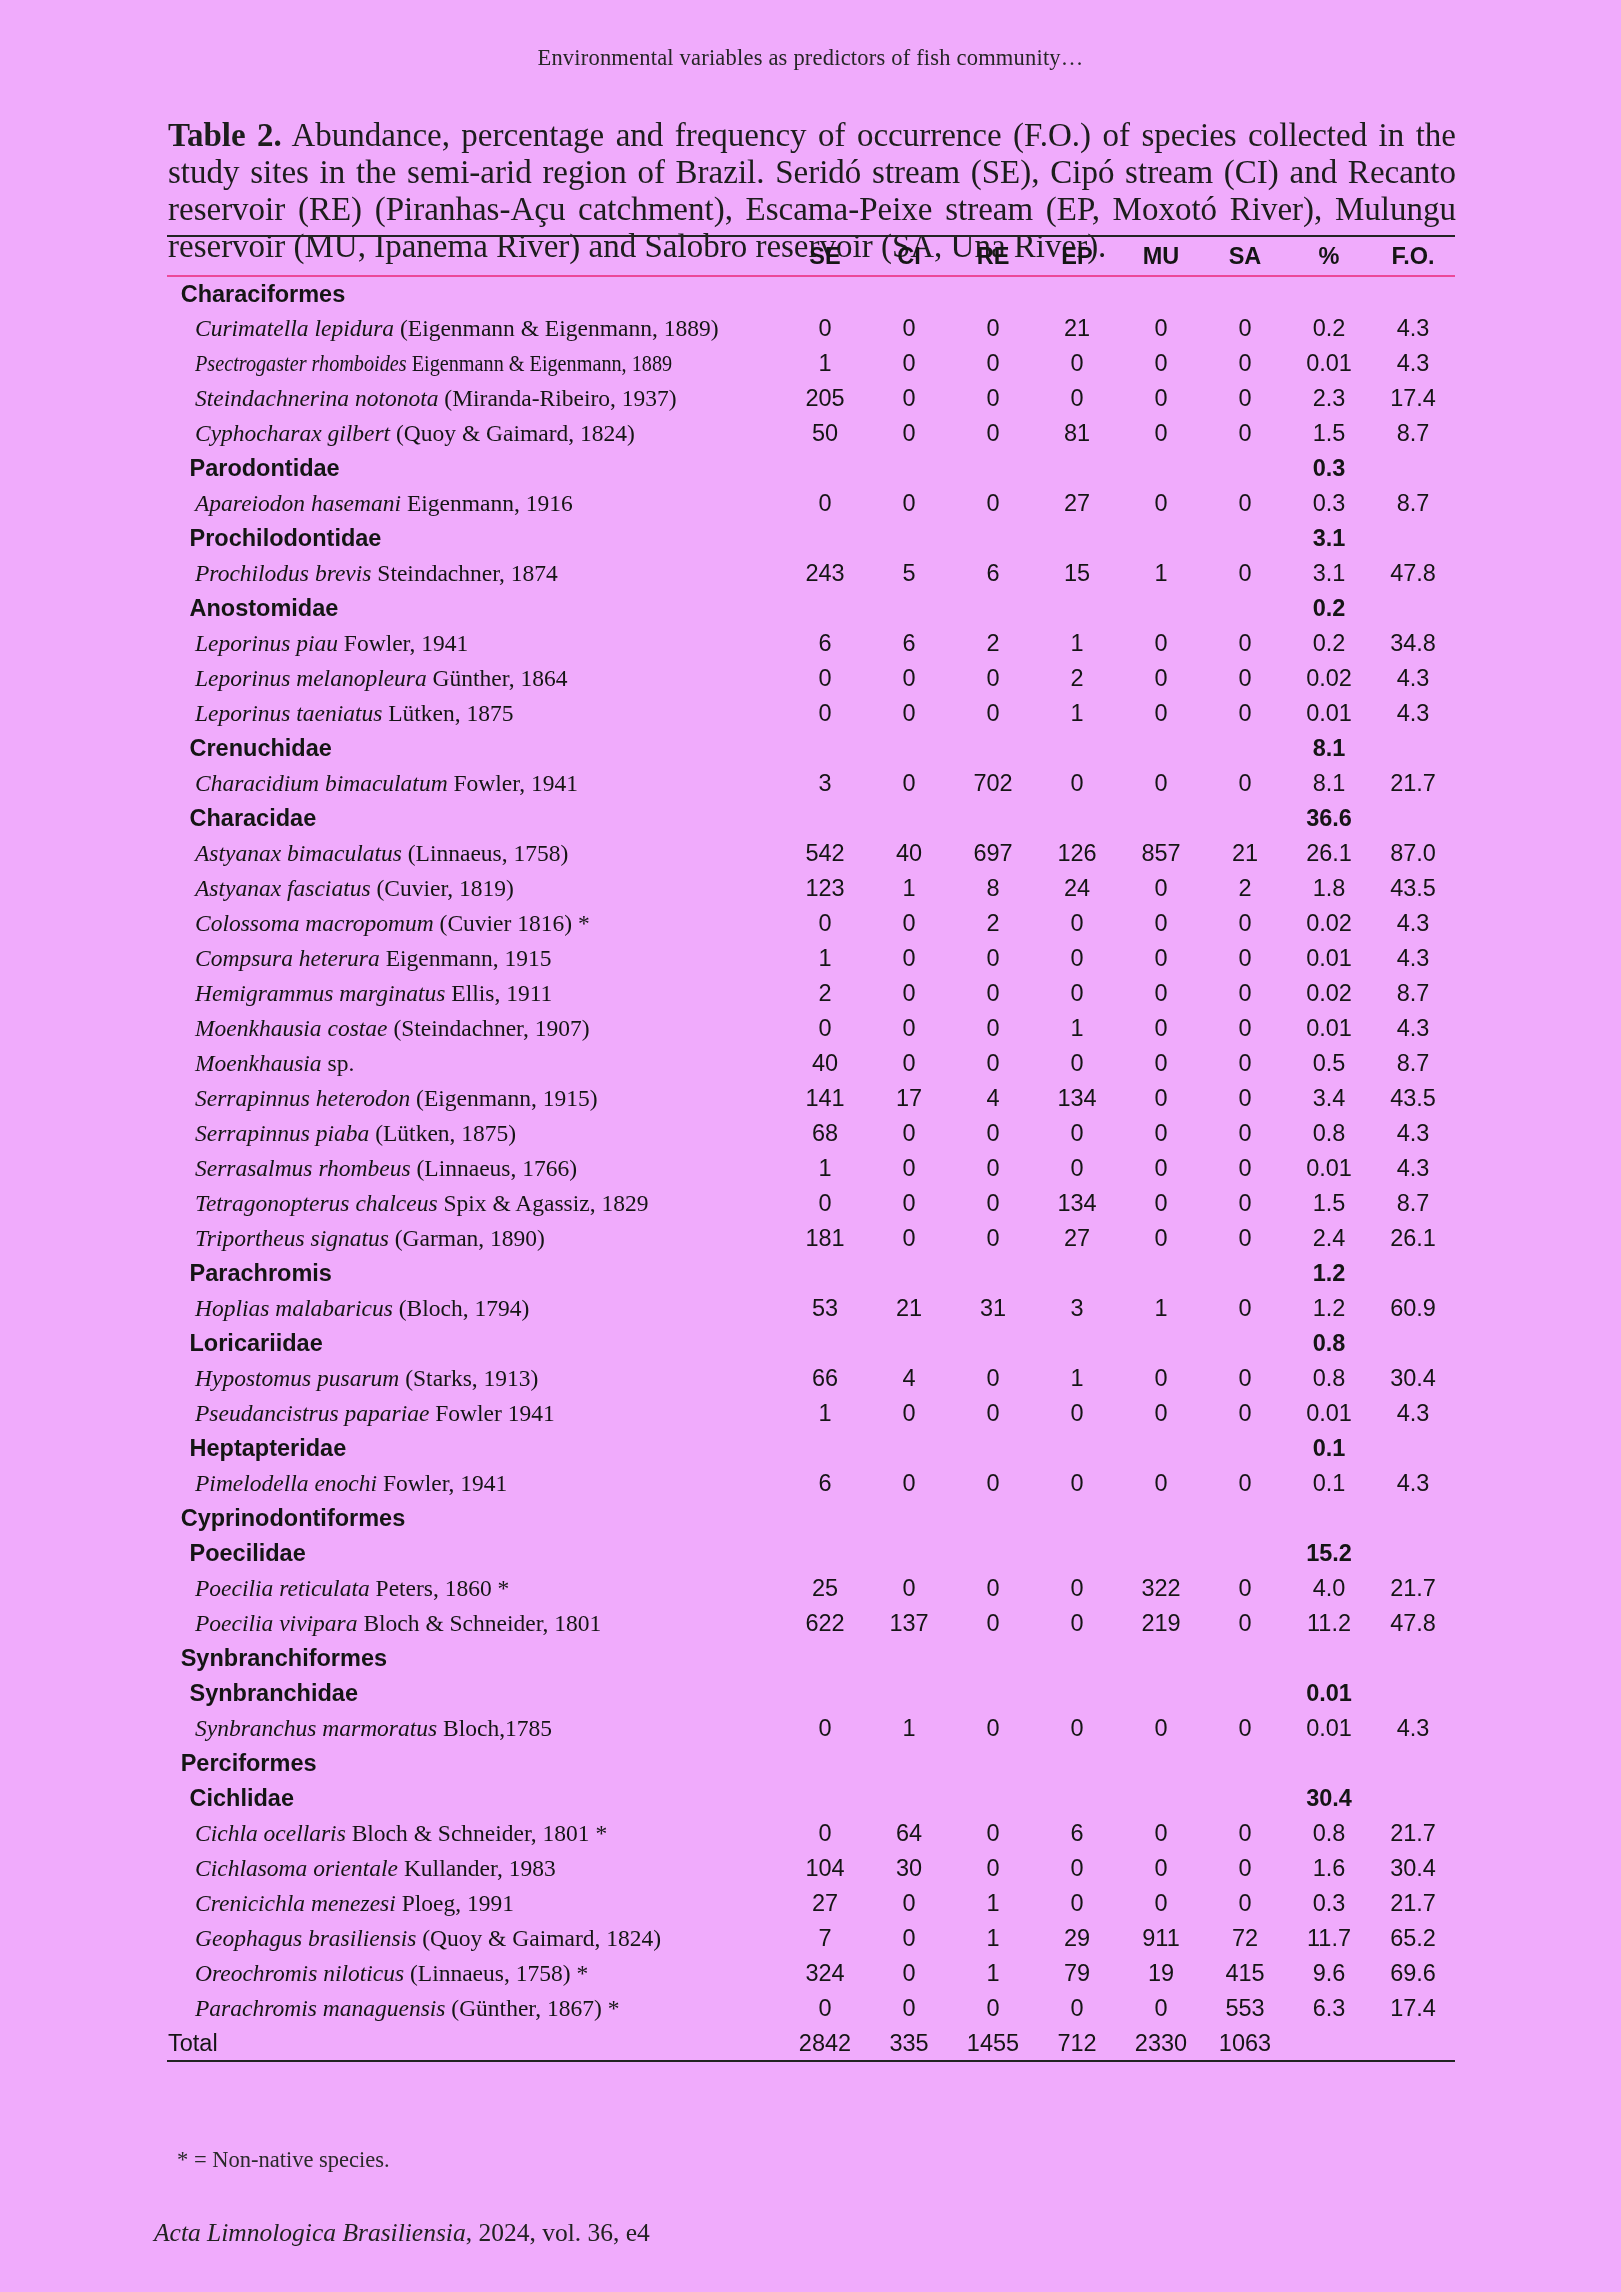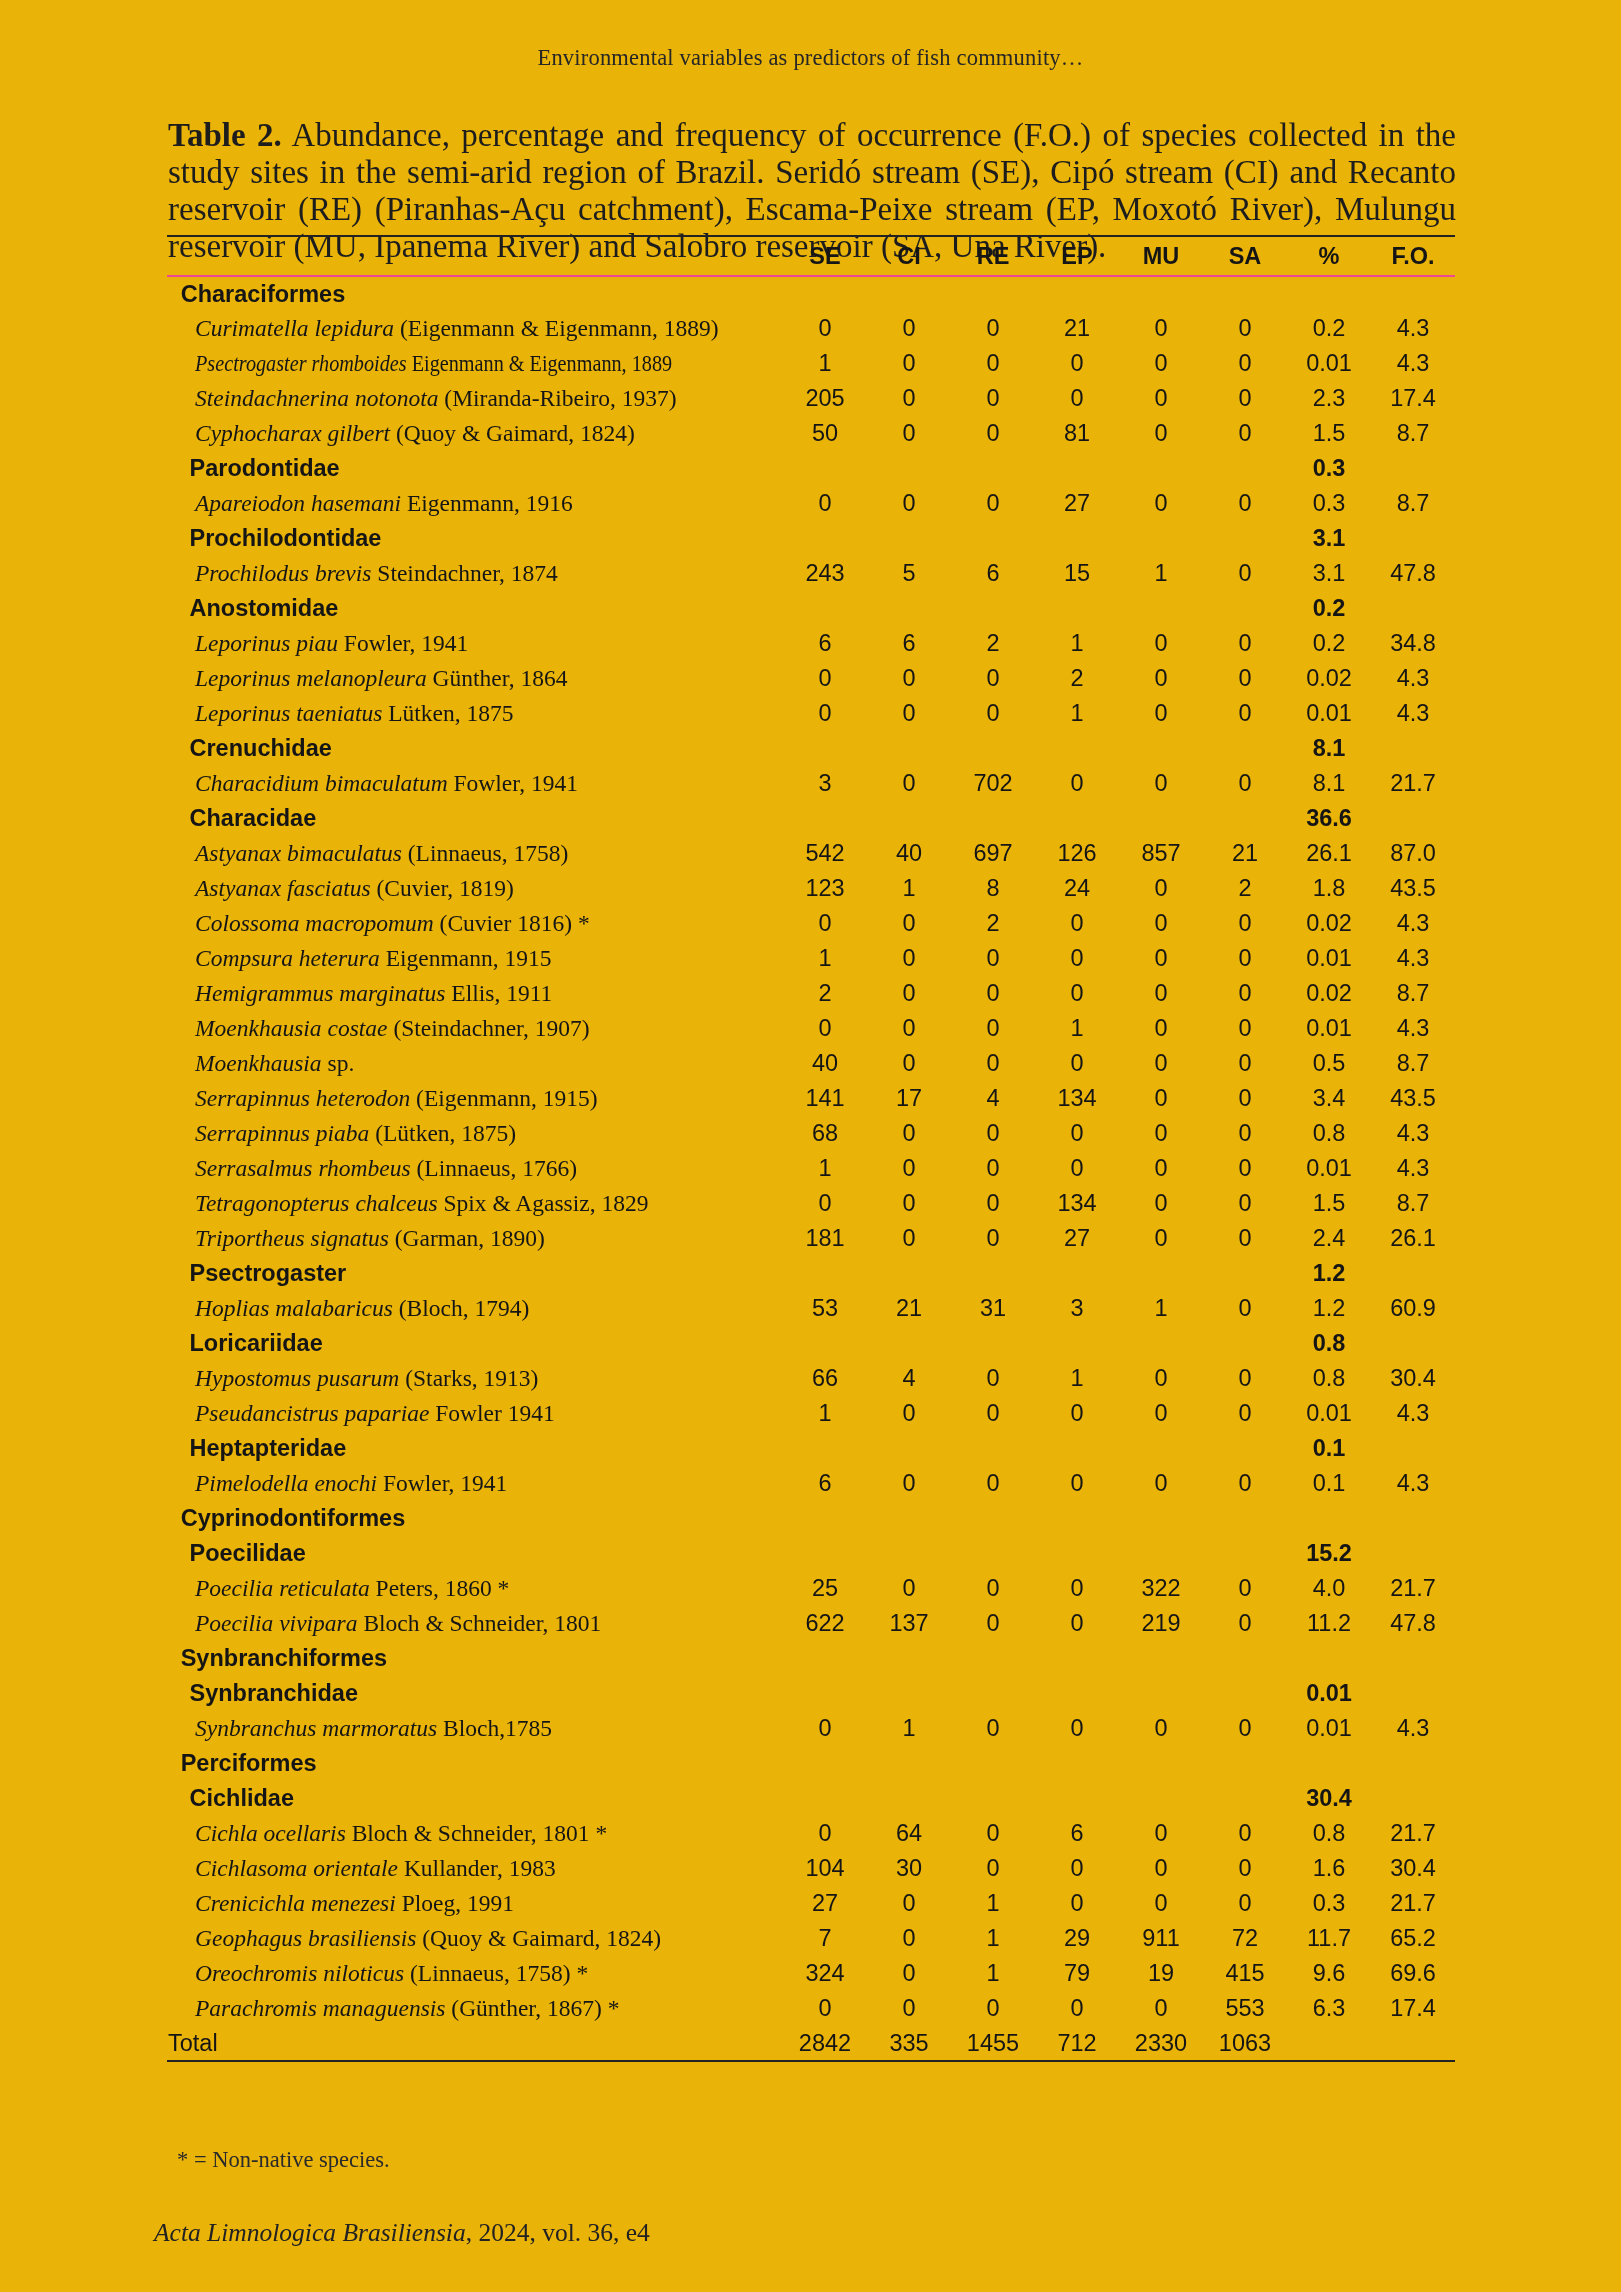--- a/index.html
+++ b/index.html
@@ -1,19 +1,19 @@
 <!DOCTYPE html>
 <html><head>
 <meta charset="utf-8">
 <style>
   * { margin:0; padding:0; box-sizing:border-box; }
   html,body { background:#ffffff; }
   .page {
     position:relative; width:1621px; height:2293px;
-    background:#eab308; color:#1c1c1c;
+    background:#f0abfc; color:#1c1c1c;
     font-family:"Liberation Serif", serif;
     overflow:hidden;
   }
   .running-head {
     position:absolute; top:45px; left:0; width:100%;
     text-align:center; font-size:22.5px; color:#262626; letter-spacing:0.2px;
   }
   .caption {
     position:absolute; top:117px; left:168px; width:1288px;
     font-size:33px; line-height:37px; text-align:justify; color:#1d1d1d;
@@ -381,21 +381,21 @@
           <td class="num">181</td>
           <td class="num">0</td>
           <td class="num">0</td>
           <td class="num">27</td>
           <td class="num">0</td>
           <td class="num">0</td>
           <td class="num">2.4</td>
           <td class="num">26.1</td>
         </tr>
         <tr class="family">
-          <td class="name"><span class="name-inner">Psectrogaster</span></td>
+          <td class="name"><span class="name-inner">Parachromis</span></td>
           <td class="num"></td>
           <td class="num"></td>
           <td class="num"></td>
           <td class="num"></td>
           <td class="num"></td>
           <td class="num"></td>
           <td class="num">1.2</td>
           <td class="num"></td>
         </tr>
         <tr class="species">

